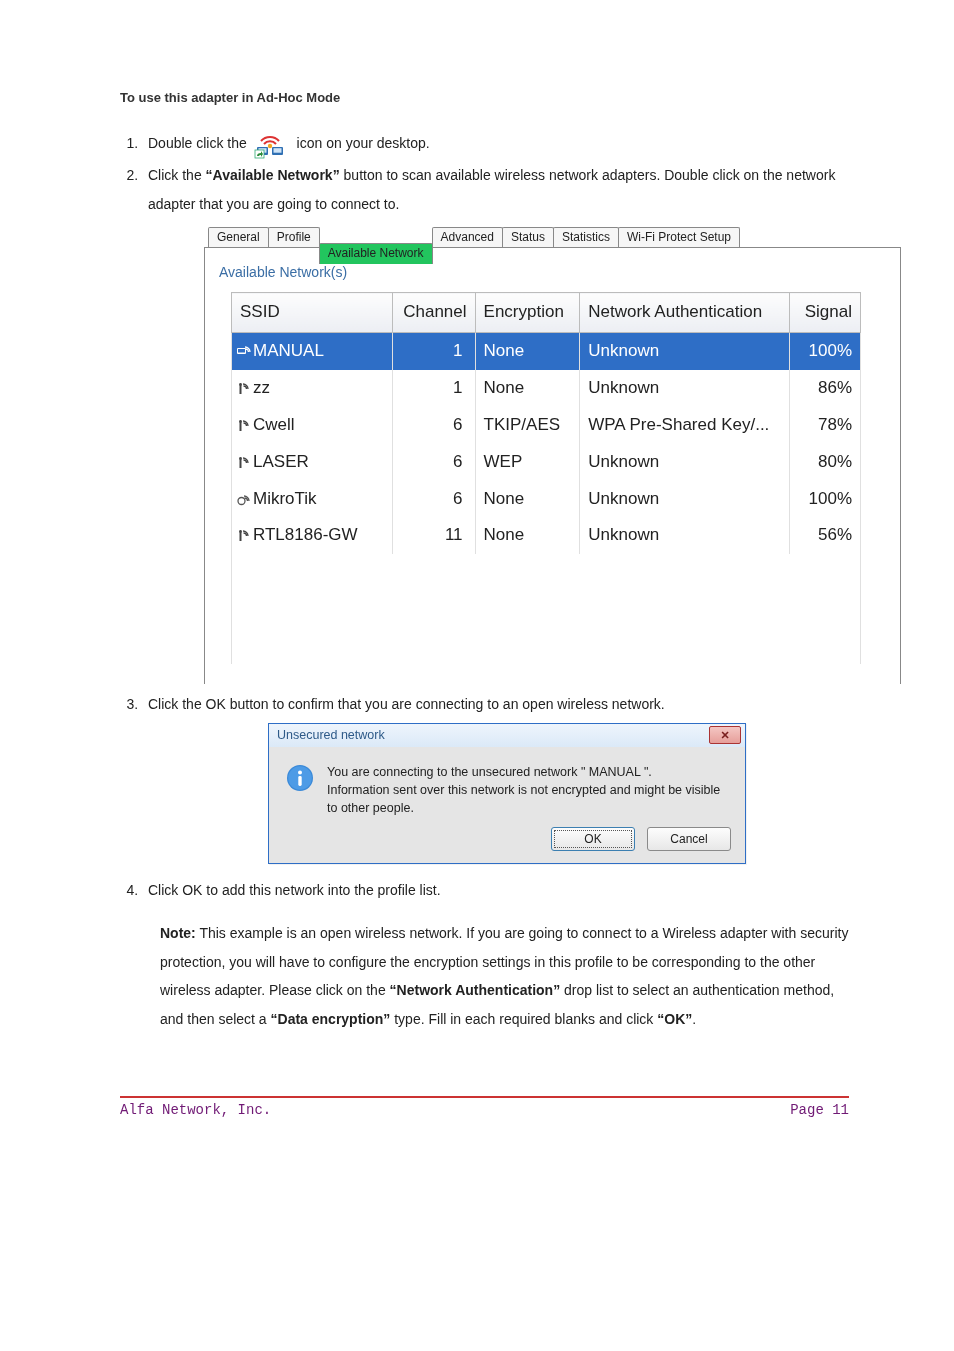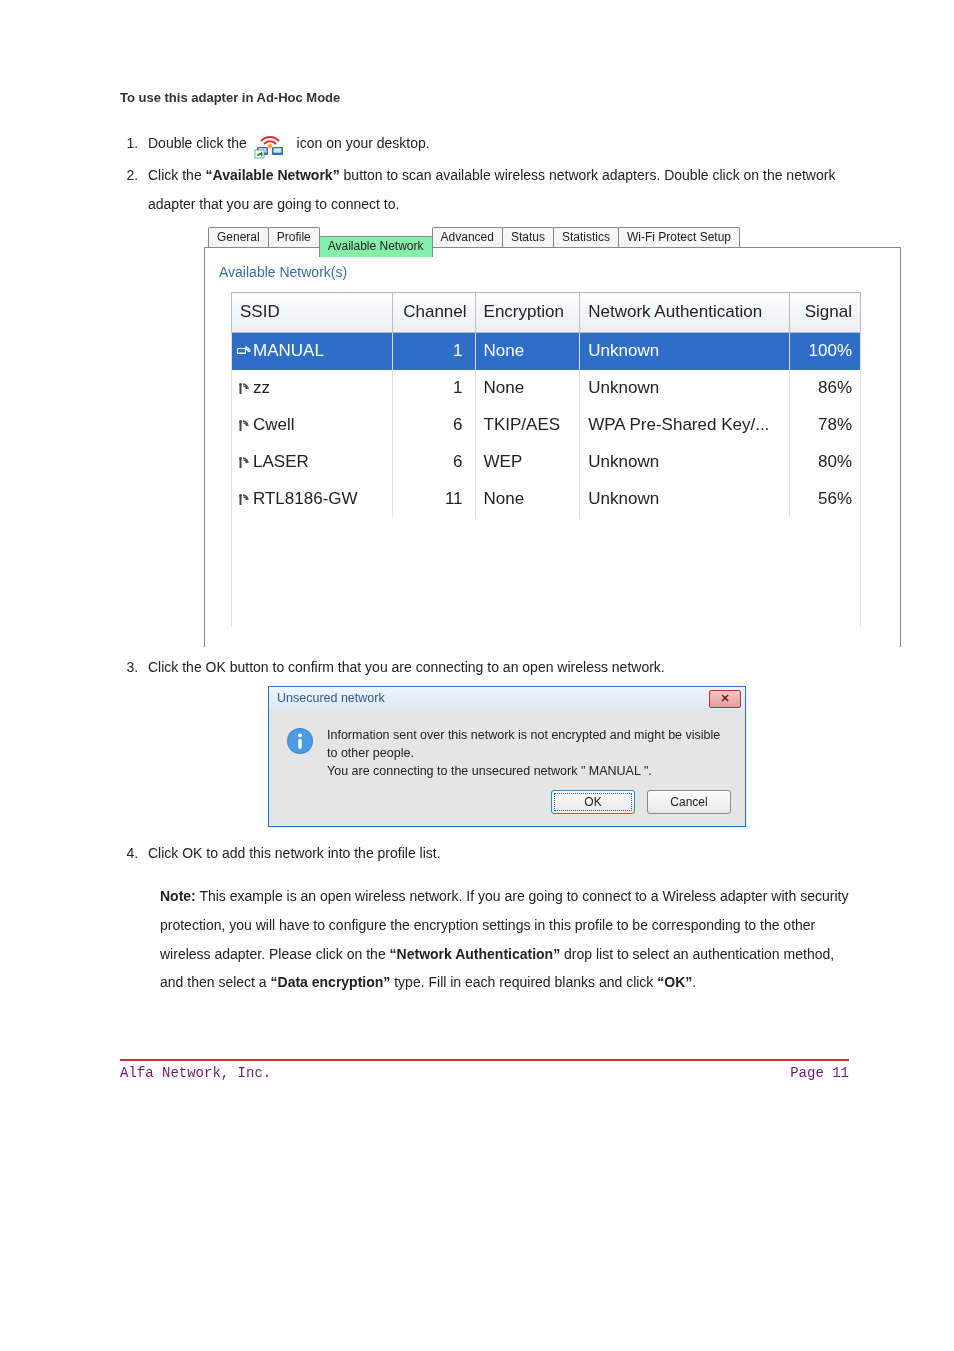--- a/index.html
+++ b/index.html
@@ -66,23 +66,23 @@
     .tab {
       border: 1px solid #888;
       border-bottom: none;
       background: #f6f6f6;
       padding: 2px 8px 3px 8px;
       margin-right: -1px;
       border-radius: 2px 2px 0 0;
       line-height: 14px;
     }
     .tab.active {
-      background: #86efac;
+      background: #22c55e;
       position: relative;
-      top: 10px;
+      top: 17px;
       padding-bottom: 4px;
     }
     .panel-body {
       border-left: 1px solid #888;
       border-right: 1px solid #888;
       padding: 10px 0 20px 0;
     }
     .panel-sub {
       font-family: "Segoe UI", Tahoma, sans-serif;
       font-size: 14px;
@@ -334,20 +334,31 @@
                           <path d="M7 3 A5 5 0 0 1 12 8" stroke="#444" stroke-width="1.3" fill="none"></path>
                           <path d="M7.5 5 A3 3 0 0 1 10.5 8" stroke="#444" stroke-width="1.3" fill="none"></path>
                         </svg></span>LASER</td>
                     <td>6</td>
                     <td>WEP</td>
                     <td>Unknown</td>
                     <td class="right">80%</td>
                   </tr>
                   <tr>
                     <td class="ssid-cell"><span class="sig-ico"><svg viewBox="0 0 15 15" width="15" height="15">
+                          <circle cx="5.5" cy="9" r="3.5" fill="none" stroke="#555" stroke-width="1.3"></circle>
+                          <path d="M8 4 A5 5 0 0 1 13 9" stroke="#555" stroke-width="1.3" fill="none"></path>
+                          <path d="M8.5 6 A3 3 0 0 1 11.5 9" stroke="#555" stroke-width="1.3" fill="none"></path>
+                        </svg></span>MikroTik</td>
+                    <td>6</td>
+                    <td>None</td>
+                    <td>Unknown</td>
+                    <td class="right">100%</td>
+                  </tr>
+                  <tr>
+                    <td class="ssid-cell"><span class="sig-ico"><svg viewBox="0 0 15 15" width="15" height="15">
                           <rect x="3.5" y="4" width="2" height="9" fill="#444"></rect>
                           <circle cx="4.5" cy="3.5" r="1.4" fill="#444"></circle>
                           <path d="M7 3 A5 5 0 0 1 12 8" stroke="#444" stroke-width="1.3" fill="none"></path>
                           <path d="M7.5 5 A3 3 0 0 1 10.5 8" stroke="#444" stroke-width="1.3" fill="none"></path>
                         </svg></span>RTL8186-GW</td>
                     <td>11</td>
                     <td>None</td>
                     <td>Unknown</td>
                     <td class="right">56%</td>
                   </tr>
@@ -372,22 +383,22 @@
         <div class="dlg-body">
           <div class="info-icon">
             <svg viewBox="0 0 30 30" width="30" height="30">
               <circle cx="15" cy="15" r="13" fill="#3a89d8"></circle>
               <circle cx="15" cy="15" r="11.8" fill="#4d9be6"></circle>
               <circle cx="15" cy="9.5" r="2" fill="#fff"></circle>
               <rect x="13.3" y="13" width="3.4" height="10" rx="1.4" fill="#fff"></rect>
             </svg>
           </div>
           <div class="dlg-text">
+            <div>You are connecting to the unsecured network " MANUAL ".</div>
             <div>Information sent over this network is not encrypted and might be visible to other people.</div>
-            <div>You are connecting to the unsecured network " MANUAL ".</div>
           </div>
         </div>
         <div class="dlg-btnrow">
           <div class="dlg-btn focus">OK</div>
           <div class="dlg-btn">Cancel</div>
         </div>
       </div>
     </li>
 
     <li>

